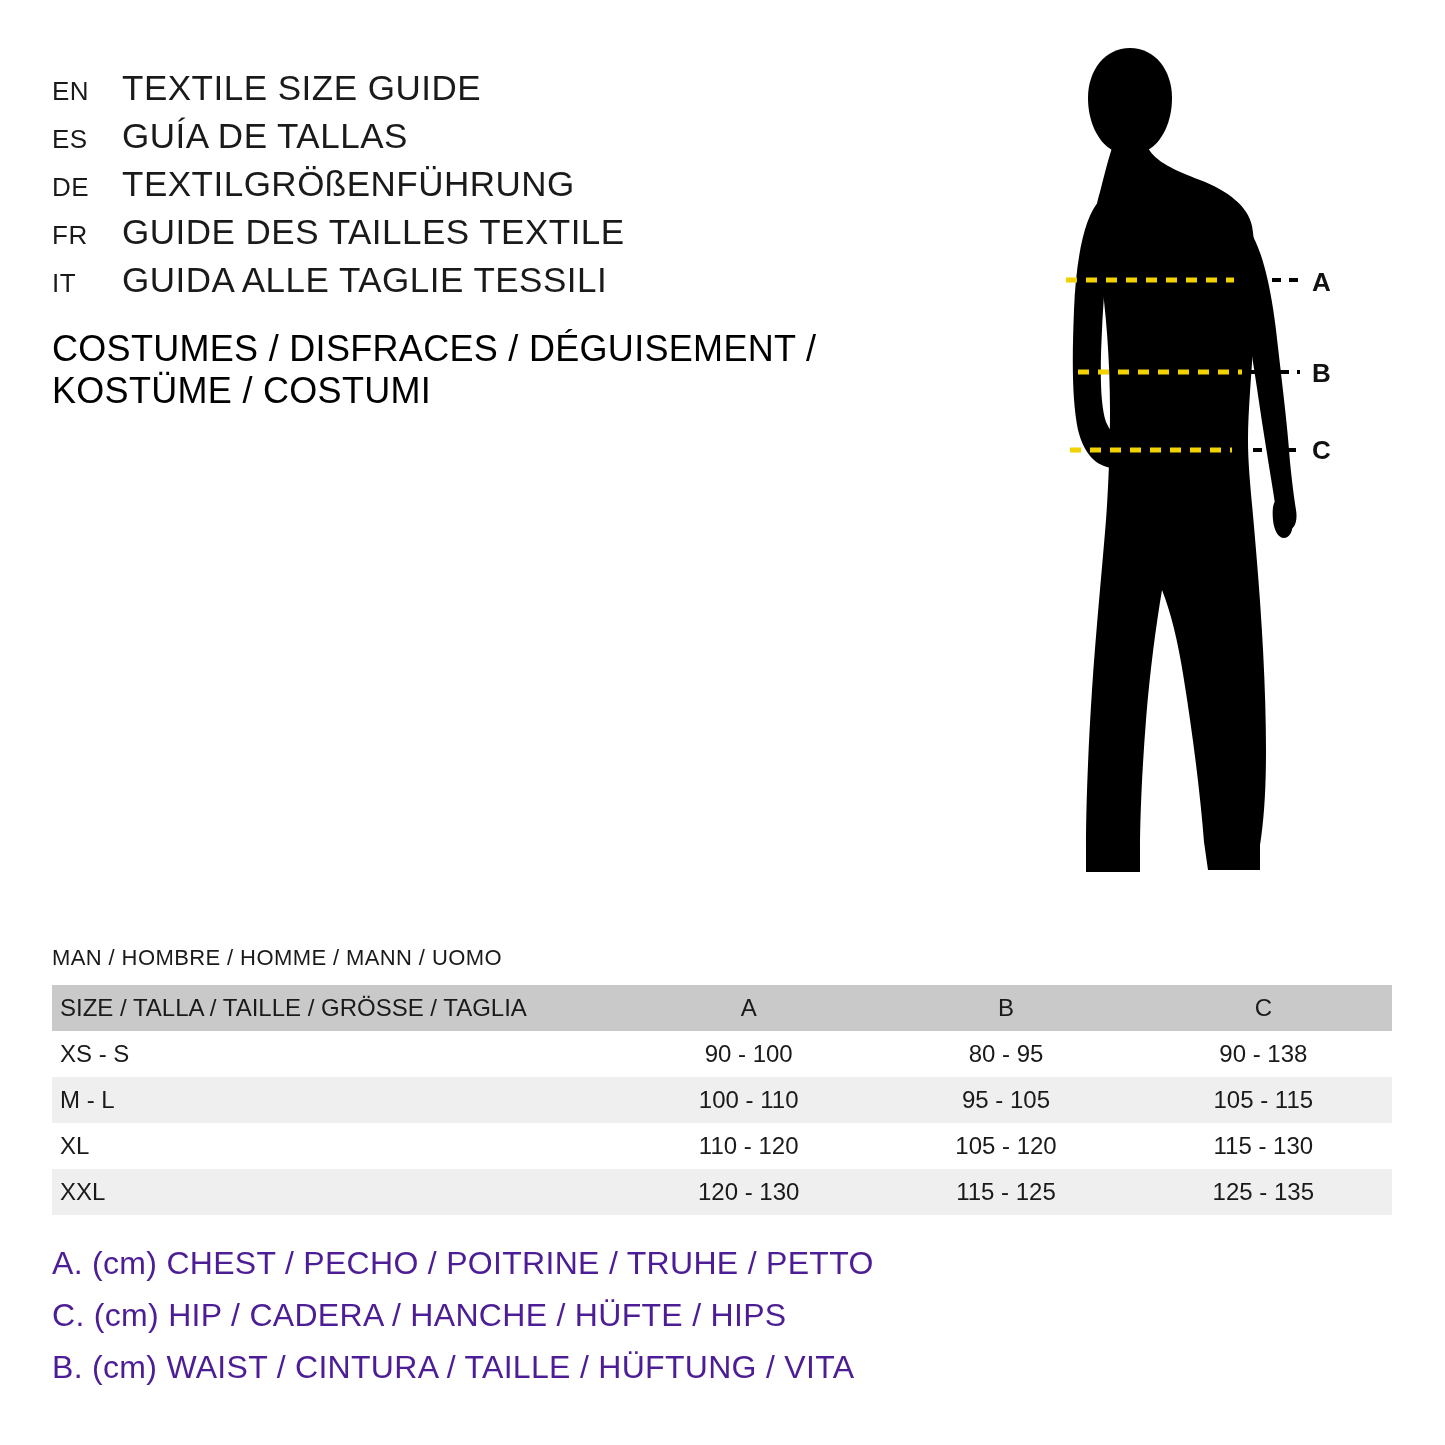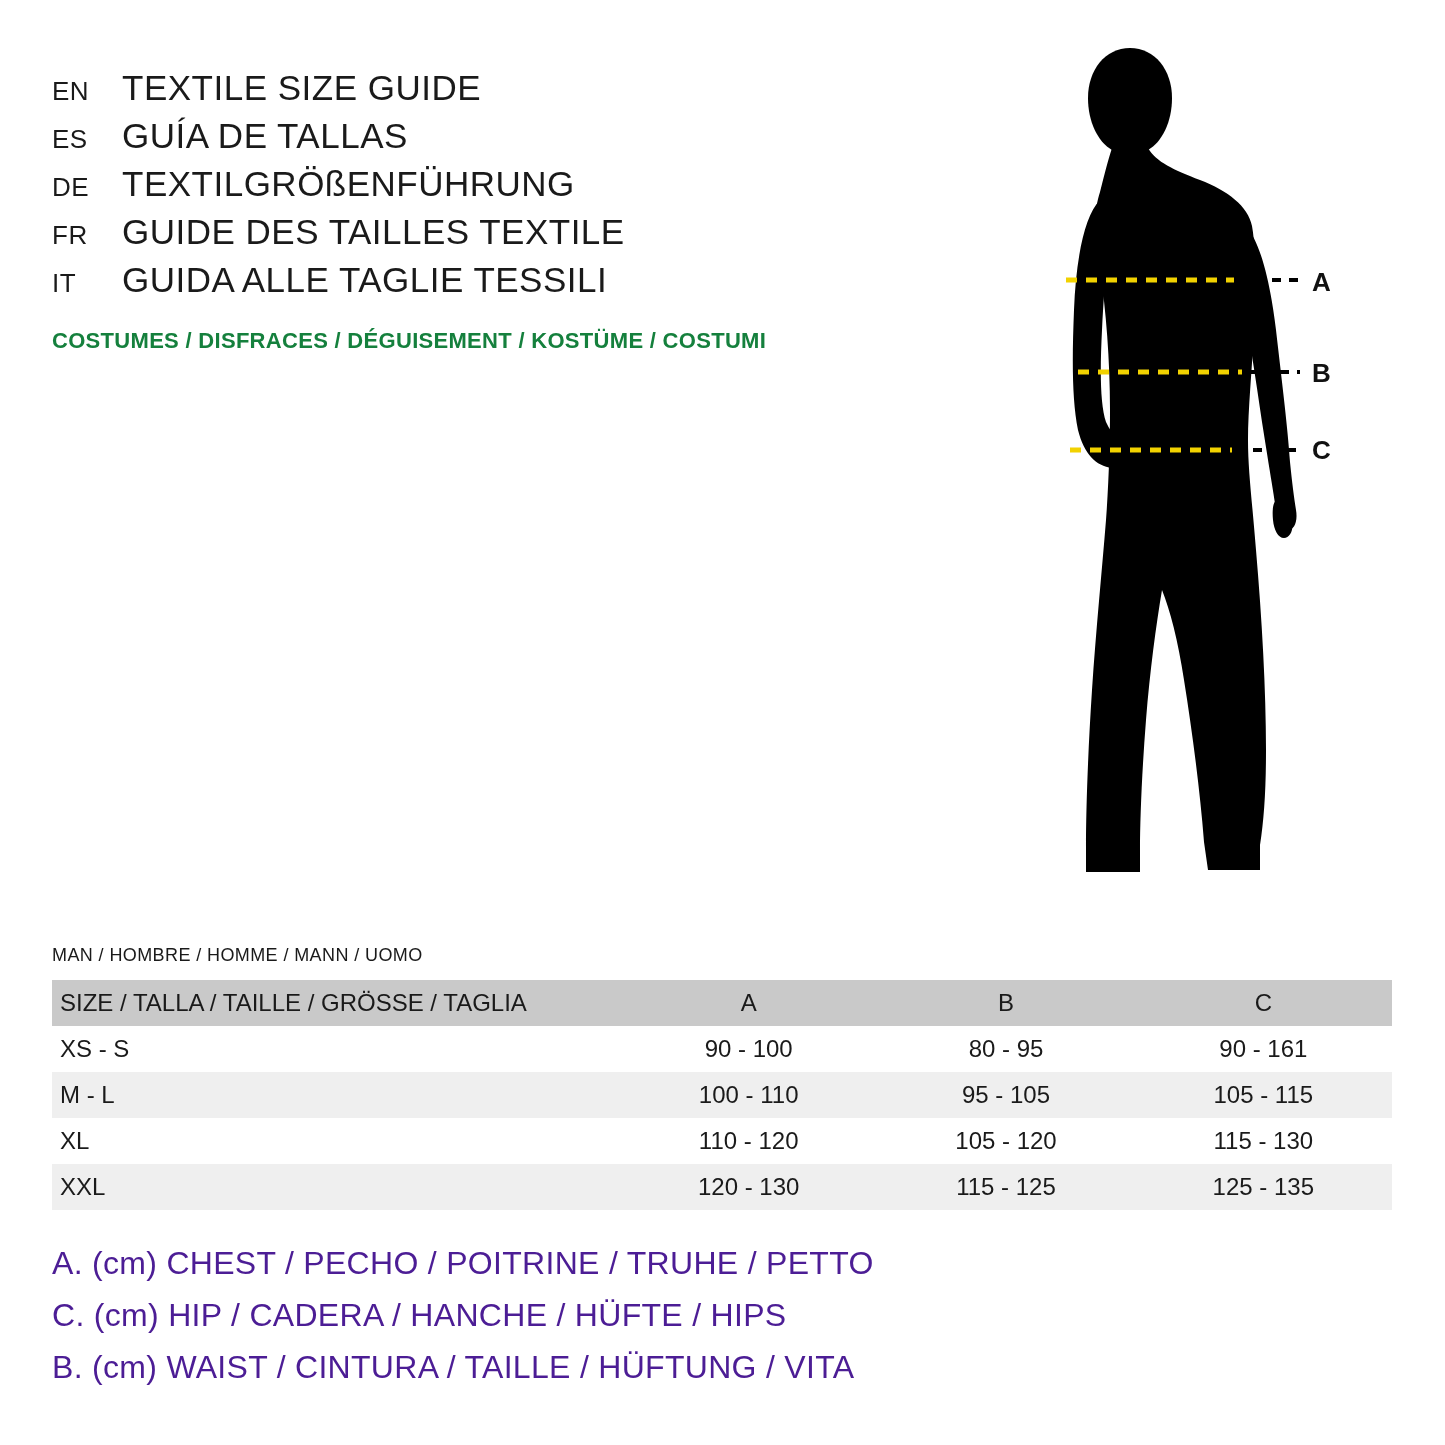--- a/index.html
+++ b/index.html
@@ -34,24 +34,24 @@
     letter-spacing: 0.5px;
     color: #1a1a1a;
   }
   .lang-text {
     font-size: 35px;
     letter-spacing: 0.5px;
     color: #1a1a1a;
   }
   .costumes-line {
     margin-top: 28px;
-    font-size: 22px;
-    font-weight: bold;
+    font-size: 36px;
+    font-weight: normal;
     letter-spacing: 0.3px;
-    color: #15803d;
+    color: #000000;
   }
 
   
   .figure-area {
     position: absolute;
     left: 960px;
     top: 30px;
     width: 420px;
     height: 870px;
   }
@@ -68,21 +68,21 @@
   #label-c { left: 352px; top: 405px; }
 
   
   .table-section {
     position: absolute;
     left: 52px;
     top: 945px;
     width: 1340px;
   }
   .table-caption {
-    font-size: 18px;
+    font-size: 22px;
     letter-spacing: 0.4px;
     margin-bottom: 14px;
     color: #1a1a1a;
   }
   table.size-table {
     border-collapse: collapse;
     width: 1340px;
     font-size: 24px;
   }
   table.size-table th,
@@ -222,21 +222,21 @@
         <th>A</th>
         <th>B</th>
         <th>C</th>
       </tr>
     </thead>
     <tbody>
       <tr>
         <td>XS - S</td>
         <td>90 - 100</td>
         <td>80 - 95</td>
-        <td>90 - 161</td>
+        <td>90 - 138</td>
       </tr>
       <tr>
         <td>M - L</td>
         <td>100 - 110</td>
         <td>95 - 105</td>
         <td>105 - 115</td>
       </tr>
       <tr>
         <td>XL</td>
         <td>110 - 120</td>

